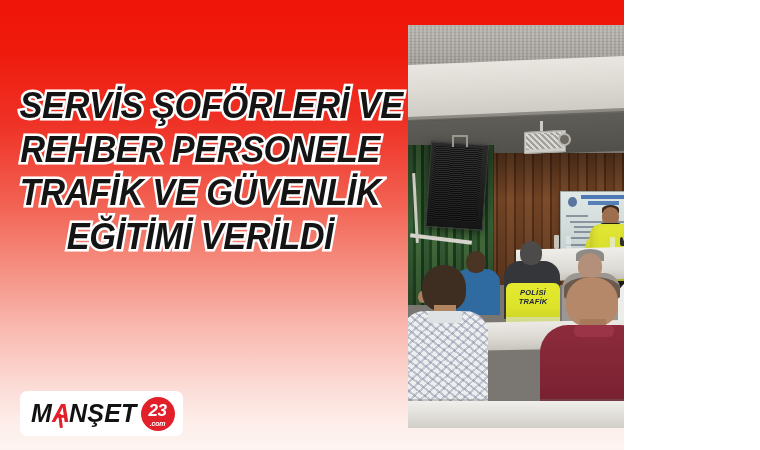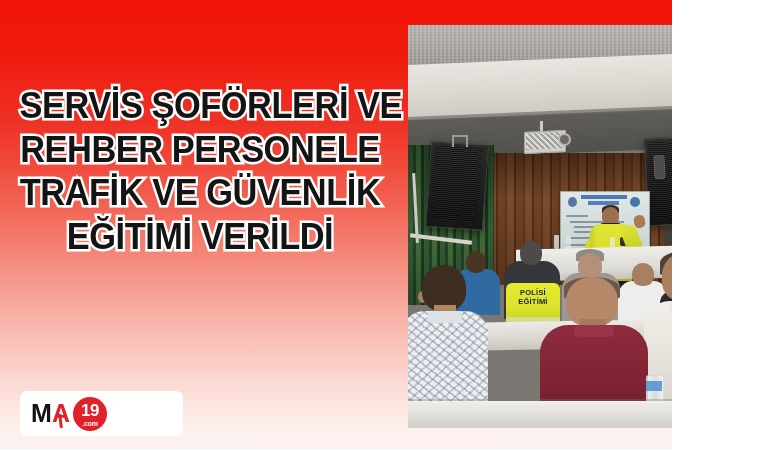--- a/index.html
+++ b/index.html
@@ -7,33 +7,34 @@
     margin: 0;
     padding: 0;
     background: #ffffff;
   }
   body {
     font-family: "Liberation Sans", sans-serif;
   }
 
   .card {
     position: relative;
-    width: 672px;
+    width: 624px;
     height: 450px;
     overflow: hidden;
     background: linear-gradient(to bottom,
         #f01408 0%,
         #ee1b0d 12%,
         #ef3327 28%,
         #f26152 45%,
         #f59183 60%,
         #f9bcb3 74%,
         #fcdcd6 86%,
         #fdeeea 94%,
         #fdf4f1 100%);
+    font-style: italic;
   }
 
   
   .headline {
     position: absolute;
     left: 0;
     top: 88px;
     width: 400px;
     text-align: center;
     line-height: 0.96;
@@ -488,23 +489,24 @@
     <span class="headline-line">REHBER PERSONELE</span>
     <span class="headline-line">TRAFİK VE GÜVENLİK</span>
     <span class="headline-line">EĞİTİMİ VERİLDİ</span>
   </div>
 
   <div class="logo-box">
     <div class="logo-inner">
       <span class="logo-word">
         <span>M</span>
           <span class="logo-a">A</span>
+          <span>NŞET</span>
       </span>
       <span class="logo-badge">
-        <span class="logo-badge-num">19</span>
+        <span class="logo-badge-num">23</span>
         <span class="logo-badge-com">.com</span>
       </span>
     </div>
   </div>
 
   <div class="photo">
 
     <div class="ph ceiling"></div>
     <div class="ph ceiling-grain"></div>
     <div class="ph upperwall"></div>
@@ -563,21 +565,21 @@
     <div class="ph bottle3"></div>
 
     <div class="ph a1-body"></div>
     <div class="ph a1-head"></div>
 
     <div class="ph a2-body"></div>
     <div class="ph a2-head"></div>
     <div class="ph vest"></div>
     <div class="ph vest-txt">
       <div>POLİSİ</div>
-      <div>EĞİTİMİ</div>
+      <div>TRAFİK</div>
     </div>
     <div class="ph vest-band"></div>
 
     <div class="ph a3-body"></div>
     <div class="ph a3-hair"></div>
     <div class="ph a3-head"></div>
 
     <div class="ph a4-body"></div>
     <div class="ph a4-head"></div>
 

